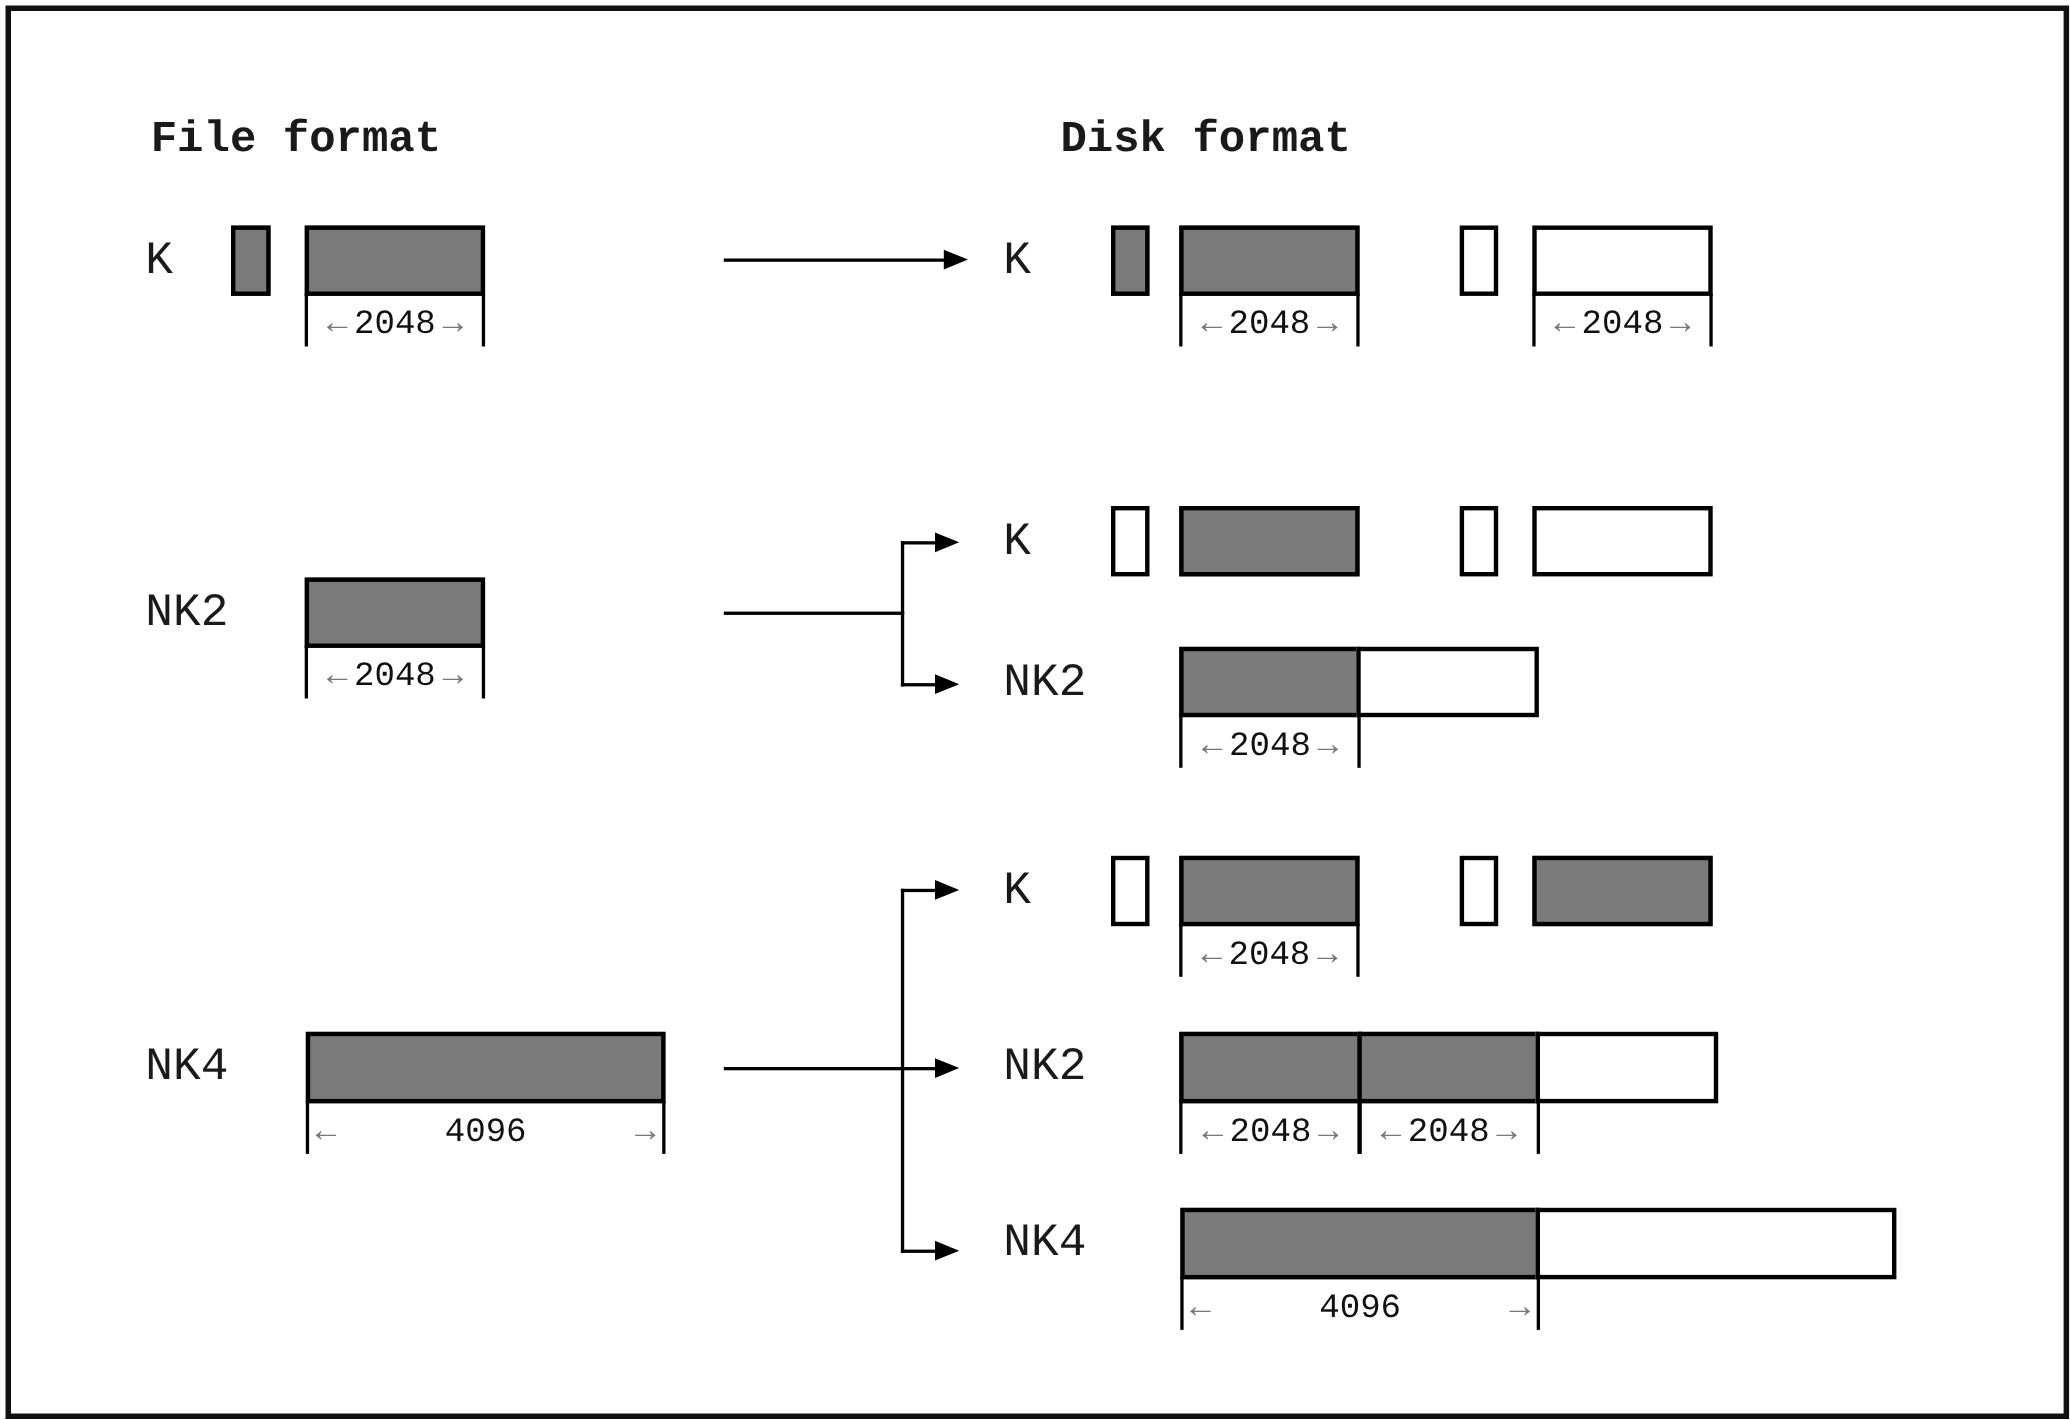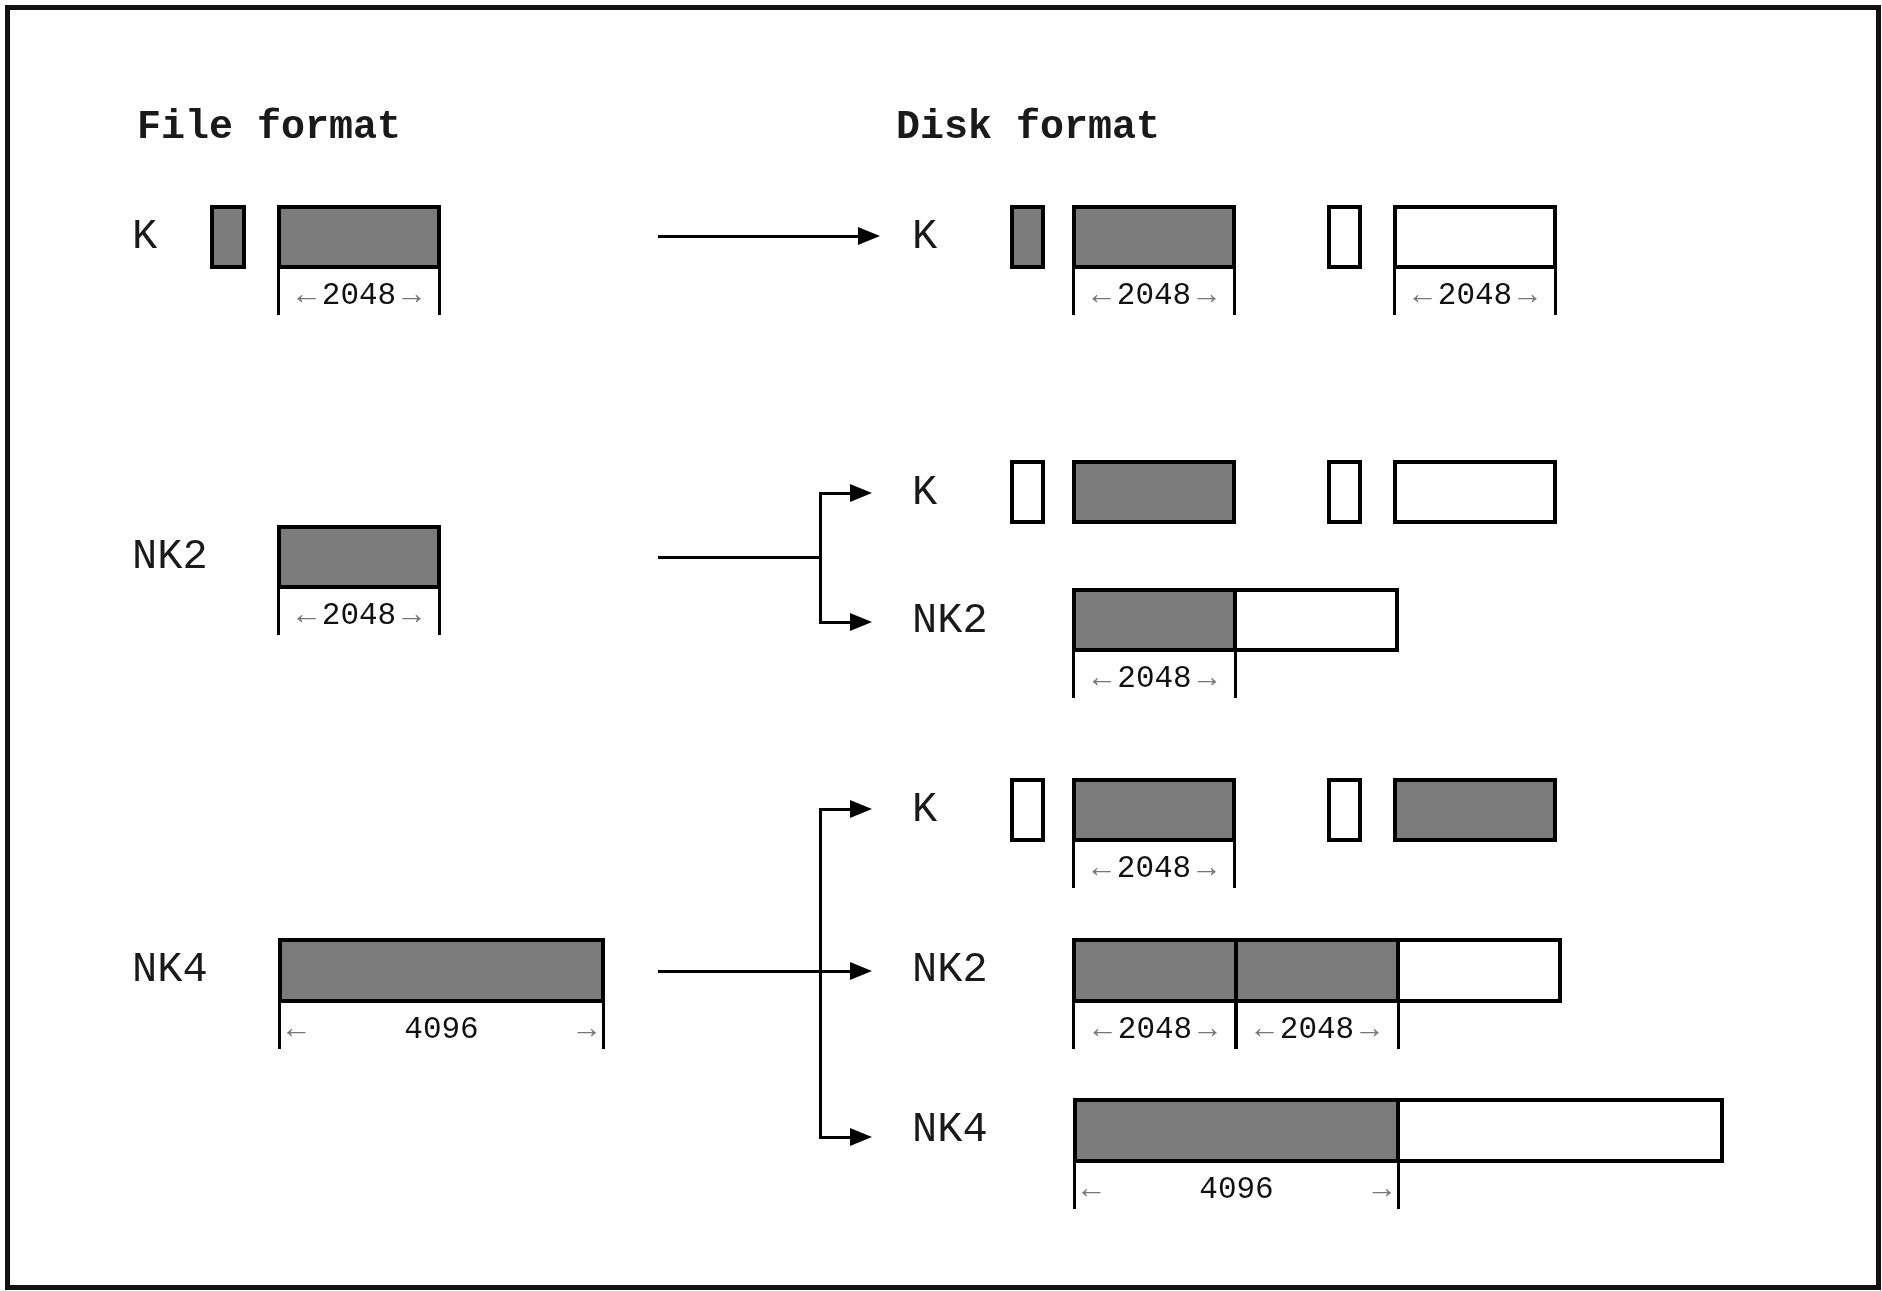--- a/index.html
+++ b/index.html
@@ -27,21 +27,21 @@
   .vline{position:absolute;width:3px;background:#000;}
   .ahead{position:absolute;width:0;height:0;border-left:22px solid #000;border-top:9px solid transparent;border-bottom:9px solid transparent;}
 </style>
 </head>
 <body>
 
 <div class="canvas">
   <div class="frame"></div>
 
   <div class="heading" style="left:137px;top:108px">File format</div>
-  <div class="heading" style="left:896px;top:108px">Disk format</div>
+  <div class="heading" style="left:964px;top:108px">Disk format</div>
 
   <div class="lbl" style="left:132px;top:216px">K</div>
   <div class="blk gray" style="left:210px;top:205px;width:36px"></div>
   <div class="blk gray" style="left:277px;top:205px;width:164px"></div>
   <div class="dim" style="left:277px;top:267px;width:164px">
     <span class="ar">←</span>
     <span class="dv">2048</span>
     <span class="ar">→</span>
   </div>
 

